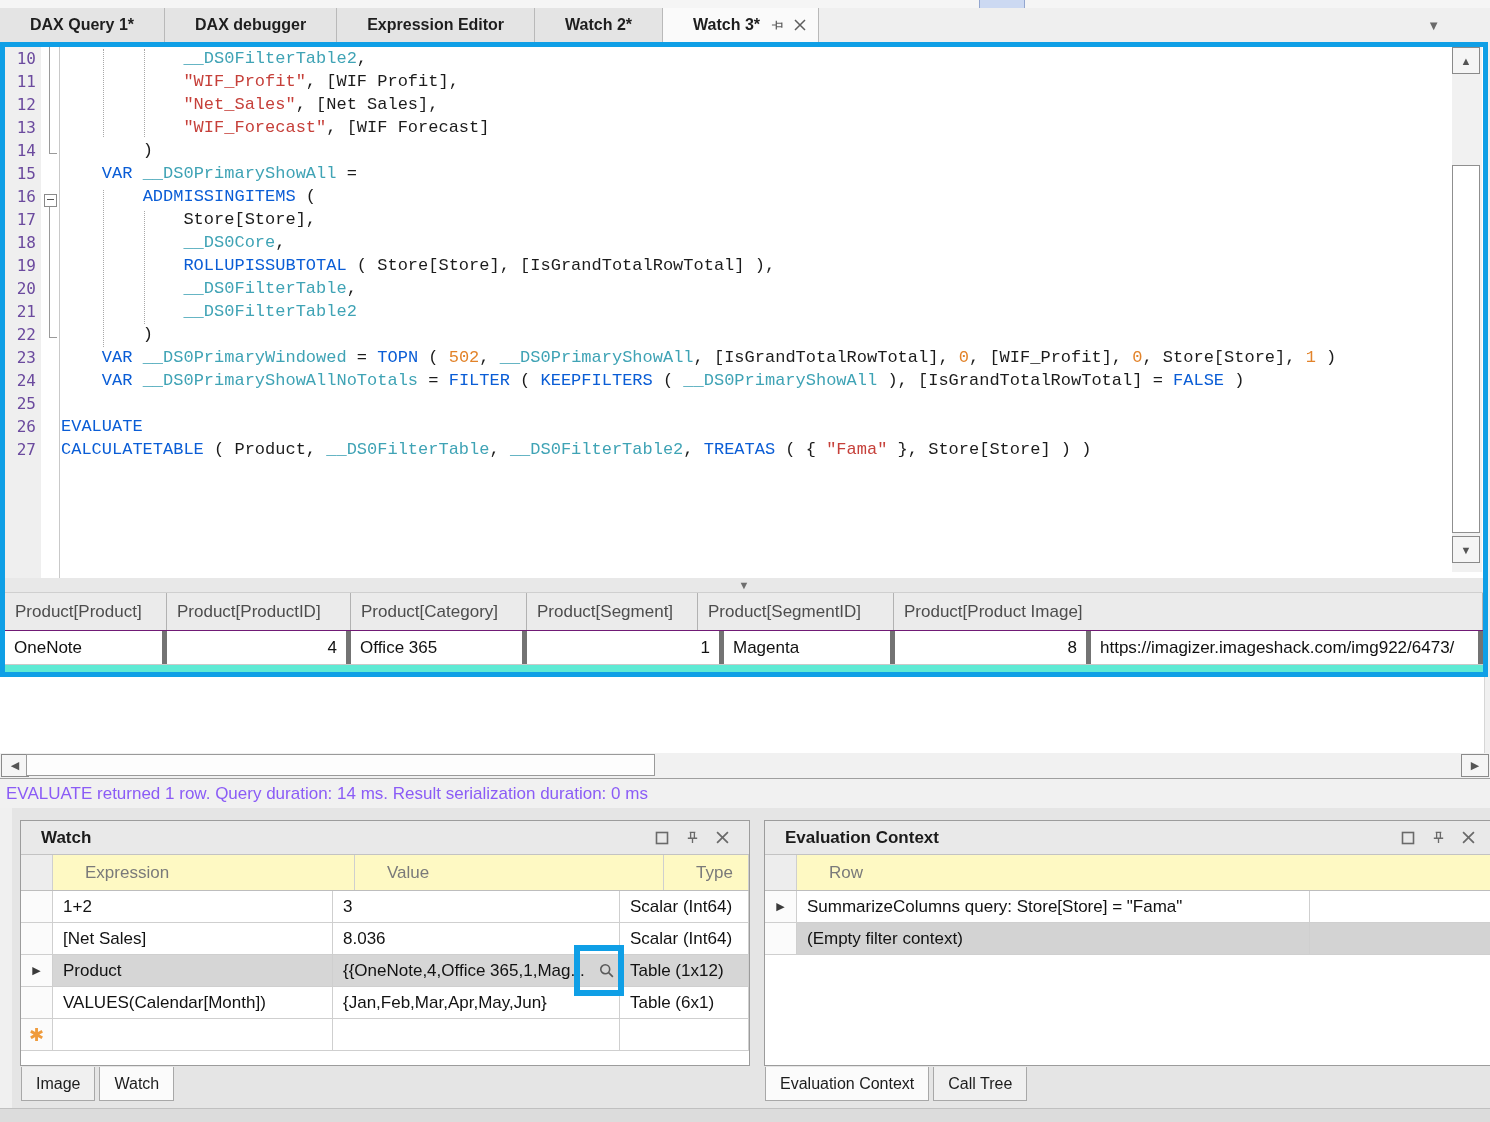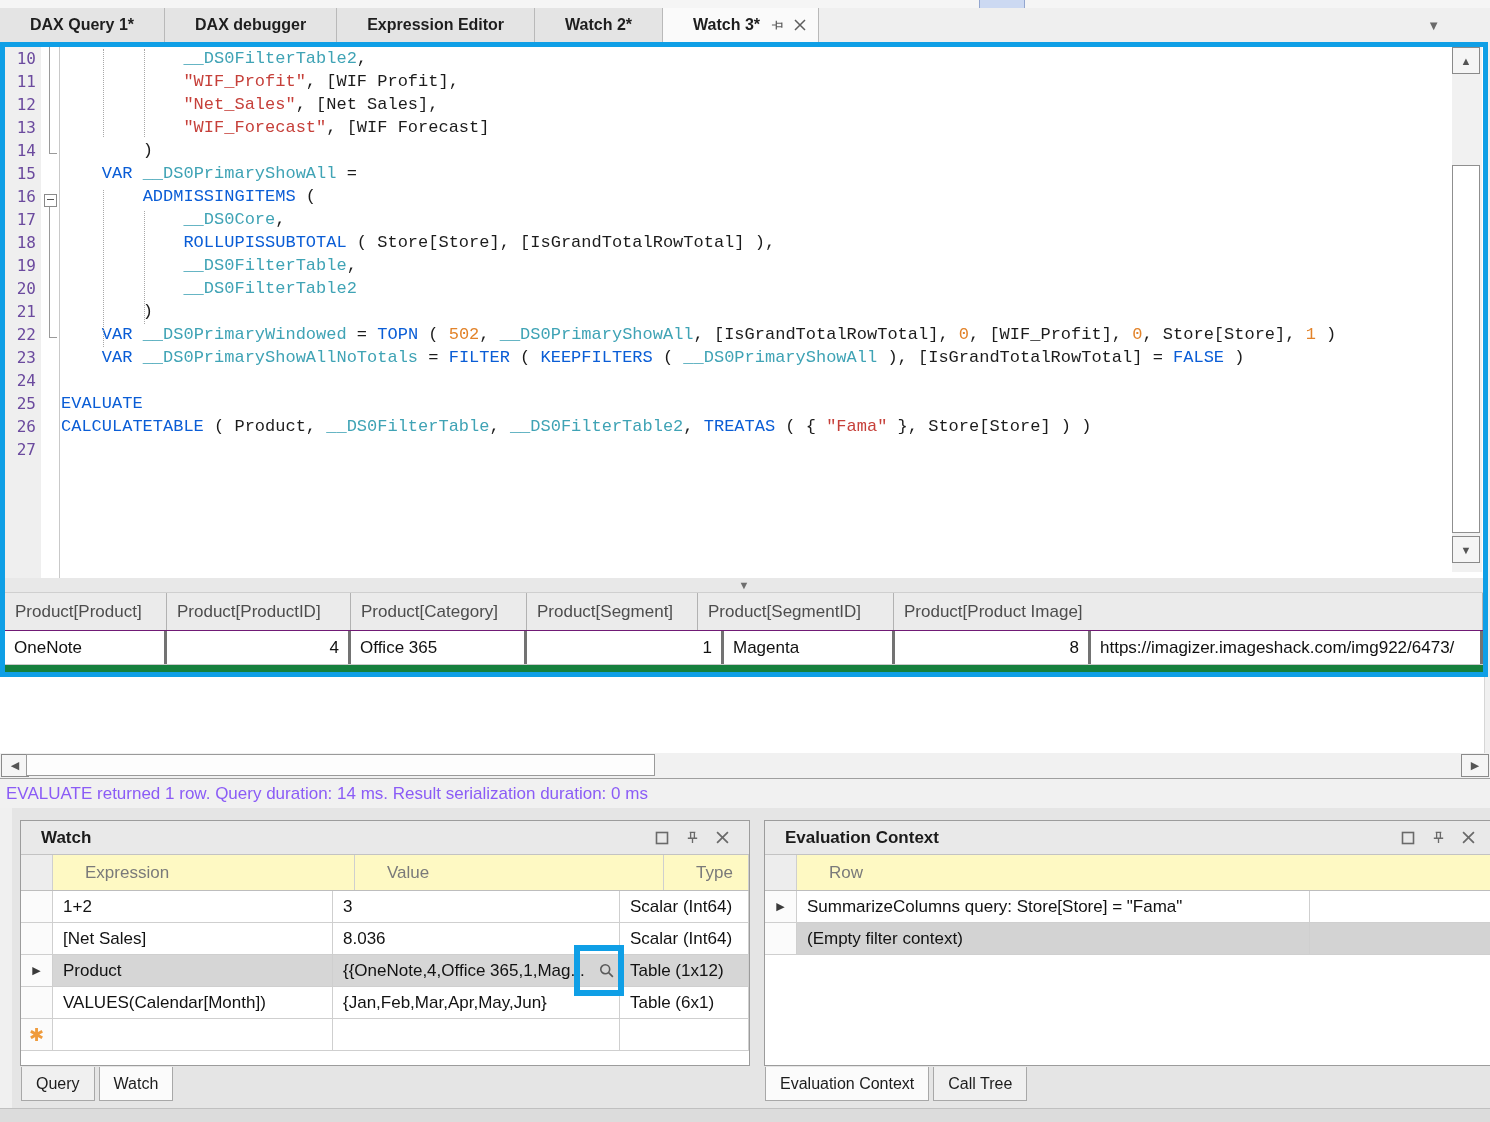--- a/index.html
+++ b/index.html
@@ -11,21 +11,21 @@
   
   #top-strip{position:absolute;left:0;top:0;width:1490px;height:8px;background:#f5f5f5;}
   #top-partial-btn{position:absolute;left:979px;top:0;width:44px;height:8px;background:#ccd9f2;border:1px solid #93a6cf;border-top:none;}
   #tab-bar{position:absolute;left:0;top:8px;width:1490px;height:34px;background:#efefef;display:flex;align-items:stretch;}
   .doc-tab{display:flex;align-items:center;padding:0 30px;background:#e4e4e4;border-right:1px solid #b9b9b9;
     font-weight:bold;font-size:16px;color:#1e1e1e;cursor:default;}
   .doc-tab.active{background:#fafafa;padding-right:12px;}
   .tab-icon{margin-left:10px;display:inline-flex;align-items:center;color:#5d5d5d;}
   #tab-overflow{position:absolute;right:50px;top:8px;height:34px;display:flex;align-items:center;color:#6a6a6a;font-size:13px;}
   
-  #blue-box{position:absolute;left:0;top:42px;width:1488px;height:635px;border:5px solid var(--accent);box-sizing:border-box;background:#15803d;}
+  #blue-box{position:absolute;left:0;top:42px;width:1488px;height:635px;border:5px solid var(--accent);box-sizing:border-box;background:#5eead4;}
   
   #editor{position:absolute;left:0;top:0;width:1478px;height:531px;background:#fff;overflow:hidden;}
   #gutter{position:absolute;left:0;top:0;width:36px;height:531px;background:#efefef;}
   .ln{height:23px;line-height:23px;text-align:right;padding-right:5px;font-family:"DejaVu Sans Mono",monospace;
       font-size:16px;color:var(--lnum);}
   #gutter-sep{position:absolute;left:54px;top:0;width:1px;height:531px;background:#c9c9c9;}
   #code{position:absolute;left:56px;top:0;right:32px;height:531px;}
   .cl{height:23px;line-height:23px;white-space:pre;font-family:Liberation Mono, monospace;font-size:17px;color:#1c1c1c;}
   .seg-k{color:var(--kw);} .seg-v{color:var(--vr);} .seg-s{color:var(--st);} .seg-n{color:var(--nm);} .seg-p{color:#1c1c1c;}
   .iguide{position:absolute;width:0;border-left:1px dotted #a8a8a8;}
@@ -38,21 +38,21 @@
         display:flex;align-items:center;justify-content:center;color:#555;font-size:11px;}
   #v-thumb{position:absolute;left:0;top:118px;width:28px;height:368px;background:#fff;border:1px solid #8f8f8f;box-sizing:border-box;}
   
   #splitter{position:absolute;left:0;top:531px;width:1478px;height:14px;background:#e8e8e8;border-bottom:1px solid #cfcfcf;
             display:flex;align-items:center;justify-content:center;color:#6e6e6e;font-size:11px;}
   #rtable{position:absolute;left:0;top:546px;width:1478px;}
   .r-head{display:flex;height:37px;background:#ebebeb;border-bottom:1px solid #701a75;}
   .r-hcell{box-sizing:border-box;border-right:1px solid #b2b2b2;padding:0 10px;display:flex;align-items:center;
            font-size:17px;color:#4d4d4d;overflow:hidden;white-space:nowrap;}
   .r-row{display:flex;height:33px;background:#fff;border-bottom:1px solid #c9c9c9;}
-  .r-cell{box-sizing:border-box;border-right:3px solid #737373;padding:0 9px;display:flex;align-items:center;
+  .r-cell{box-sizing:border-box;border-right:5px solid #737373;padding:0 9px;display:flex;align-items:center;
           font-size:17px;color:#111;overflow:hidden;white-space:nowrap;}
   .al-r{justify-content:flex-end;}
   
   #white-gap{position:absolute;left:0;top:677px;width:1484px;height:76px;background:#fff;border-right:1px solid #d6d6d6;}
   #h-scroll{position:absolute;left:0;top:753px;width:1490px;height:25px;background:#f1f1f1;}
   #h-left{top:1px;left:1px;height:23px;}
   #h-thumb{position:absolute;left:26px;top:1px;width:629px;height:22px;background:#fdfdfd;border:1px solid #9a9a9a;box-sizing:border-box;}
   #h-right{top:1px;left:1461px;height:23px;}
   #status-bar{position:absolute;left:0;top:778px;width:1490px;height:30px;background:#f1f1f1;border-top:1px solid #9f9f9f;
               display:flex;align-items:center;padding-left:6px;box-sizing:border-box;font-size:17px;color:#8b5cf6;}
@@ -154,20 +154,21 @@
       <div class="iguide" style="left:83px;top:2px;height:88px;"></div>
       <div class="iguide" style="left:42px;top:143px;height:157px;"></div>
       <div class="iguide" style="left:83px;top:164px;height:113px;"></div>
     <div class="cl"><span class="seg-p">            </span><span class="seg-v">__DS0FilterTable2</span><span class="seg-p">,</span></div>
         <div class="cl"><span class="seg-p">            </span><span class="seg-s">"WIF_Profit"</span><span class="seg-p">, [WIF Profit],</span></div>
         <div class="cl"><span class="seg-p">            </span><span class="seg-s">"Net_Sales"</span><span class="seg-p">, [Net Sales],</span></div>
         <div class="cl"><span class="seg-p">            </span><span class="seg-s">"WIF_Forecast"</span><span class="seg-p">, [WIF Forecast]</span></div>
         <div class="cl"><span class="seg-p">        </span><span class="seg-p">)</span></div>
         <div class="cl"><span class="seg-p">    </span><span class="seg-k">VAR</span><span class="seg-p"> </span><span class="seg-v">__DS0PrimaryShowAll</span><span class="seg-p"> =</span></div>
         <div class="cl"><span class="seg-p">        </span><span class="seg-k">ADDMISSINGITEMS</span><span class="seg-p"> (</span></div>
+        <div class="cl"><span class="seg-p">            </span><span class="seg-p">Store[Store],</span></div>
         <div class="cl"><span class="seg-p">            </span><span class="seg-v">__DS0Core</span><span class="seg-p">,</span></div>
         <div class="cl"><span class="seg-p">            </span><span class="seg-k">ROLLUPISSUBTOTAL</span><span class="seg-p"> ( Store[Store], [IsGrandTotalRowTotal] ),</span></div>
         <div class="cl"><span class="seg-p">            </span><span class="seg-v">__DS0FilterTable</span><span class="seg-p">,</span></div>
         <div class="cl"><span class="seg-p">            </span><span class="seg-v">__DS0FilterTable2</span></div>
         <div class="cl"><span class="seg-p">        </span><span class="seg-p">)</span></div>
         <div class="cl"><span class="seg-p">    </span><span class="seg-k">VAR</span><span class="seg-p"> </span><span class="seg-v">__DS0PrimaryWindowed</span><span class="seg-p"> = </span><span class="seg-k">TOPN</span><span class="seg-p"> ( </span><span class="seg-n">502</span><span class="seg-p">, </span><span class="seg-v">__DS0PrimaryShowAll</span><span class="seg-p">, [IsGrandTotalRowTotal], </span><span class="seg-n">0</span><span class="seg-p">, [WIF_Profit], </span><span class="seg-n">0</span><span class="seg-p">, Store[Store], </span><span class="seg-n">1</span><span class="seg-p"> )</span></div>
         <div class="cl"><span class="seg-p">    </span><span class="seg-k">VAR</span><span class="seg-p"> </span><span class="seg-v">__DS0PrimaryShowAllNoTotals</span><span class="seg-p"> = </span><span class="seg-k">FILTER</span><span class="seg-p"> ( </span><span class="seg-k">KEEPFILTERS</span><span class="seg-p"> ( </span><span class="seg-v">__DS0PrimaryShowAll</span><span class="seg-p"> ), [IsGrandTotalRowTotal] = </span><span class="seg-k">FALSE</span><span class="seg-p"> )</span></div>
         <div class="cl"></div>
         <div class="cl"><span class="seg-k">EVALUATE</span></div>
         <div class="cl"><span class="seg-k">CALCULATETABLE</span><span class="seg-p"> ( Product, </span><span class="seg-v">__DS0FilterTable</span><span class="seg-p">, </span><span class="seg-v">__DS0FilterTable2</span><span class="seg-p">, </span><span class="seg-k">TREATAS</span><span class="seg-p"> ( { </span><span class="seg-s">"Fama"</span><span class="seg-p"> }, Store[Store] ) )</span></div>
@@ -275,21 +276,21 @@
         <div class="g-row">
           <div class="g-cell gut" style="width: 32px;">
             <span class="gutter-star">✱</span>
           </div>
           <div class="g-cell" style="width: 280px;"></div>
           <div class="g-cell" style="width: 287px;"></div>
           <div class="g-cell" style="width: 129px; flex: 1 1 0%;"></div>
         </div>
       </div>
     <div class="panel-tabs" id="watch-tabs">
-        <div class="ptab">Query</div>
+        <div class="ptab">Image</div>
         <div class="ptab active">Watch</div>
       </div>
   </div>
 
   <div class="panel" id="eval-panel">
     <div class="ptitle">
       <span class="t">Evaluation Context</span>
       <span class="picon">
         <svg width="14" height="14" viewBox="0 0 14 14">
             <rect x="1.5" y="1.5" width="11" height="11" fill="none" stroke="#6a6a6a" stroke-width="1.6"></rect>

